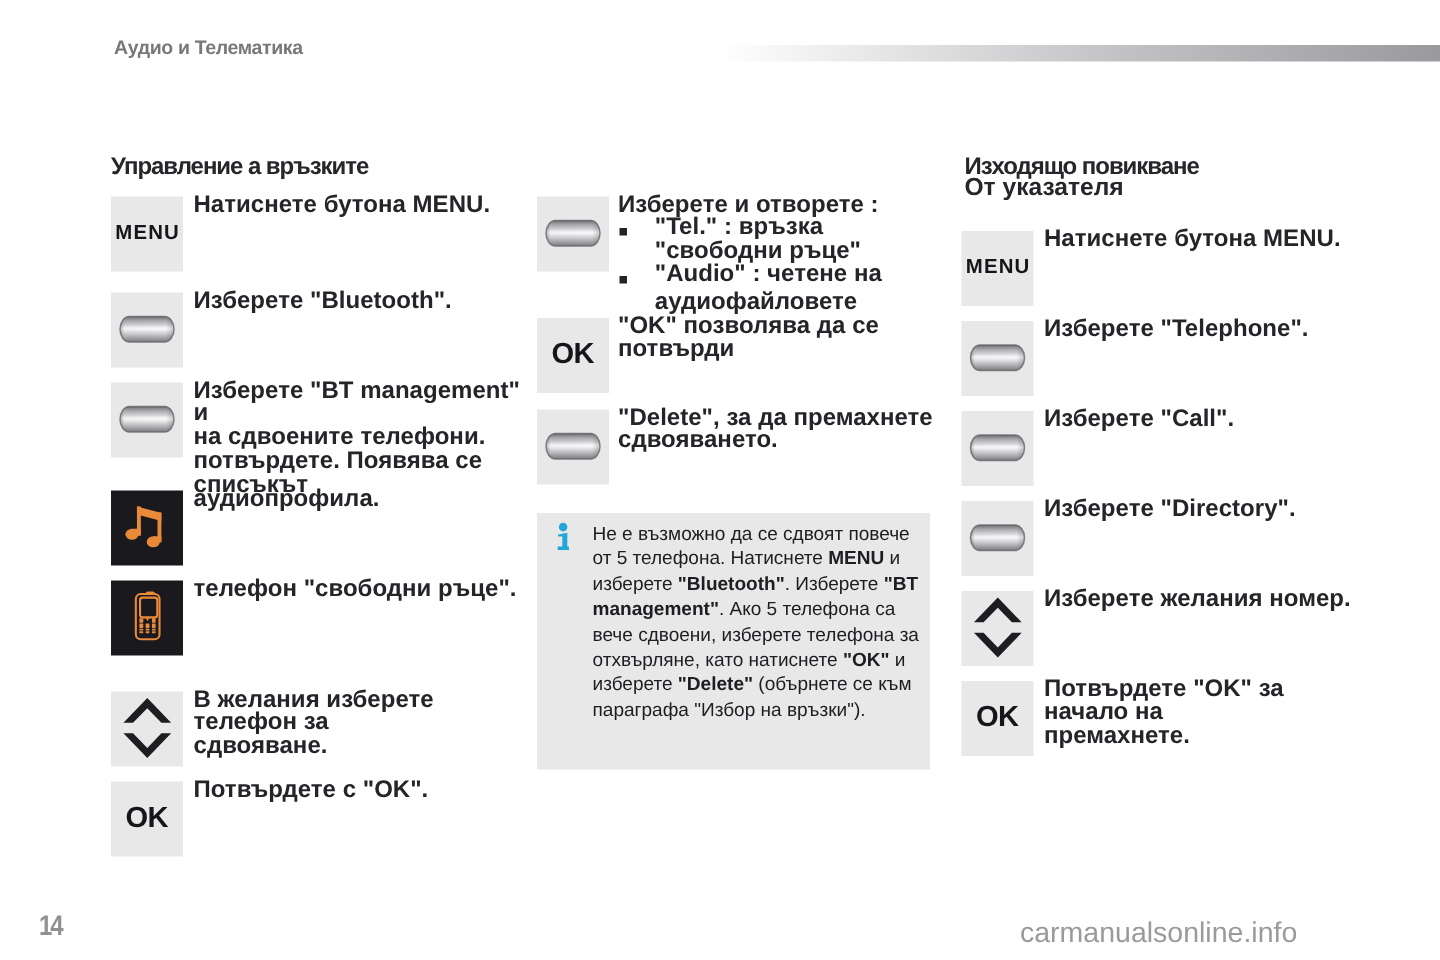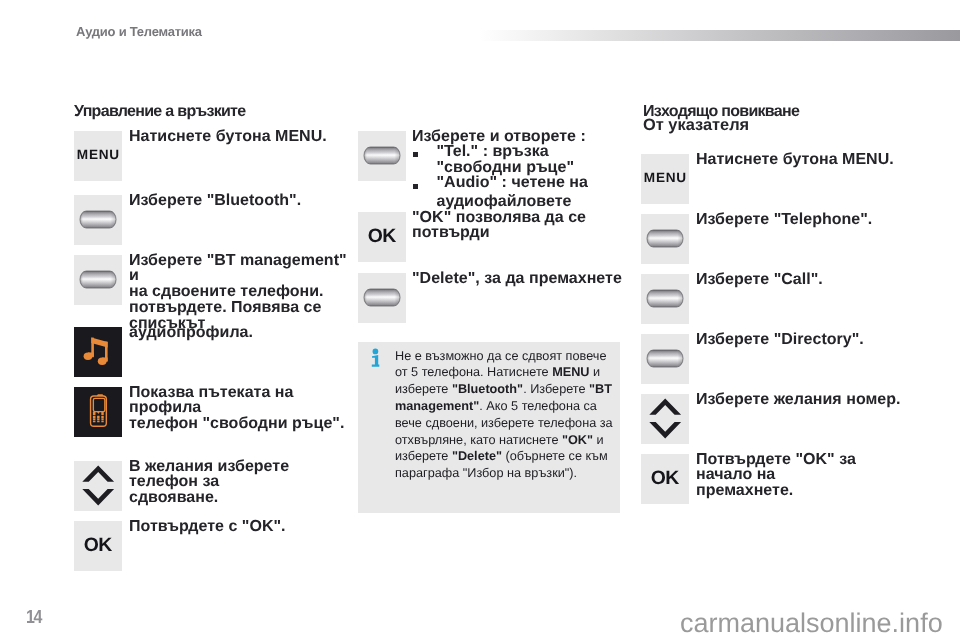--- a/index.html
+++ b/index.html
@@ -38,21 +38,21 @@
            background:#e8e8e9;}
   .infobox .ico{position:absolute;left:10px;top:5px;width:16px;height:28px;}
   .infobox .txt{position:absolute;left:37px;top:5.6px;width:224px;font-size:12.7px;
                 color:#1d1d22;line-height:16.8px;}
   .infobox .txt b{font-weight:bold;}
 
   
   .pagenum{position:absolute;left:26px;top:608px;font-size:19px;font-weight:bold;
            color:#919195;line-height:19px;letter-spacing:-1.6px;
            transform:scaleX(0.84);transform-origin:left center;}
-  .wm{position:absolute;left:680px;top:609px;font-size:27px;color:#9a9a9a;
+  .wm{position:absolute;left:680px;top:609px;font-size:19px;color:#9a9a9a;
       line-height:28px;letter-spacing:0;}
 
   .bullets{margin:0;padding:0;list-style:none;}
   .bullets li{position:relative;padding-left:24.5px;}
   .bullets li.wrap{line-height:18.8px;margin-top:-2.4px;}
   .bullets li.wrap .dash{top:9.6px;}
   .bullets li .dash{position:absolute;left:0.8px;top:7.3px;width:5.3px;height:5.4px;
                     background:#242429;font-size:0;line-height:0;}
 </style>
 </head>
@@ -168,21 +168,20 @@
             <rect x="23.1" y="28.7" width="2.5" height="3" rx="0.3"></rect>
             <rect x="23.1" y="32.1" width="2.5" height="1.3" rx="0.3"></rect>
             <rect x="23.1" y="33.9" width="2.5" height="1.3" rx="0.3"></rect>
             <rect x="27.3" y="28.7" width="2.45" height="3" rx="0.3"></rect>
             <rect x="27.3" y="32.1" width="2.45" height="1.3" rx="0.3"></rect>
             <rect x="27.3" y="33.9" width="2.45" height="1.3" rx="0.3"></rect>
           </g>
         </svg>
       </div>
       <div class="itxt" style="left:129px;top:384.5px;width:218px">
-        <div>Показва пътеката на профила</div>
         <div>телефон "свободни ръце".</div>
       </div>
       <div class="ibox" style="left:74px;top:461px">
         <svg class="arrows" viewBox="0 0 48 50">
           <path d="M24.2 4.4 L40.1 20.8 L33.6 20.8 L24.2 11.1 L14.7 20.8 L8.3 20.8 Z" fill="#1d1d22"></path>
           <path d="M24.2 44.4 L8.3 27.9 L14.7 27.9 L24.2 37.7 L33.6 27.9 L40.1 27.9 Z" fill="#1d1d22"></path>
         </svg>
       </div>
       <div class="itxt" style="left:129px;top:458.5px;width:218px">
         <div>В желания изберете телефон за</div>
@@ -258,20 +257,21 @@
                 <stop offset="1" stop-color="#000" stop-opacity="0.22"></stop>
               </linearGradient>
             </defs>
             <rect x="1" y="1" width="36" height="17" rx="6.3" ry="8.5" fill="url(#pgv)"></rect>
             <rect x="1" y="1" width="36" height="17" rx="6.3" ry="8.5" fill="url(#pgh)"></rect>
             <rect x="1" y="1" width="36" height="17" rx="6.3" ry="8.5" fill="none" stroke="#6a6a6f" stroke-width="1" stroke-opacity="0.82"></rect>
           </svg></span>
       </div>
       <div class="itxt" style="left:412px;top:270.5px;width:216px">
         <div>"Delete", за да премахнете</div>
+        <div>сдвояването.</div>
       </div>
       <div class="h1" style="left:643px;top:99.5px">Изходящо повикване</div>
       <div class="h2" style="left:643px;top:116px">От указателя</div>
       <div class="ibox" style="left:641px;top:154px">
         <span class="lbl" style="font-size:13.6px;letter-spacing:0.75px;text-indent:0.75px;margin-top:-1.5px">MENU</span>
       </div>
       <div class="itxt" style="left:696px;top:151.5px;width:208px">
         <div>Натиснете бутона MENU.</div>
       </div>
       <div class="ibox" style="left:641px;top:214px">

